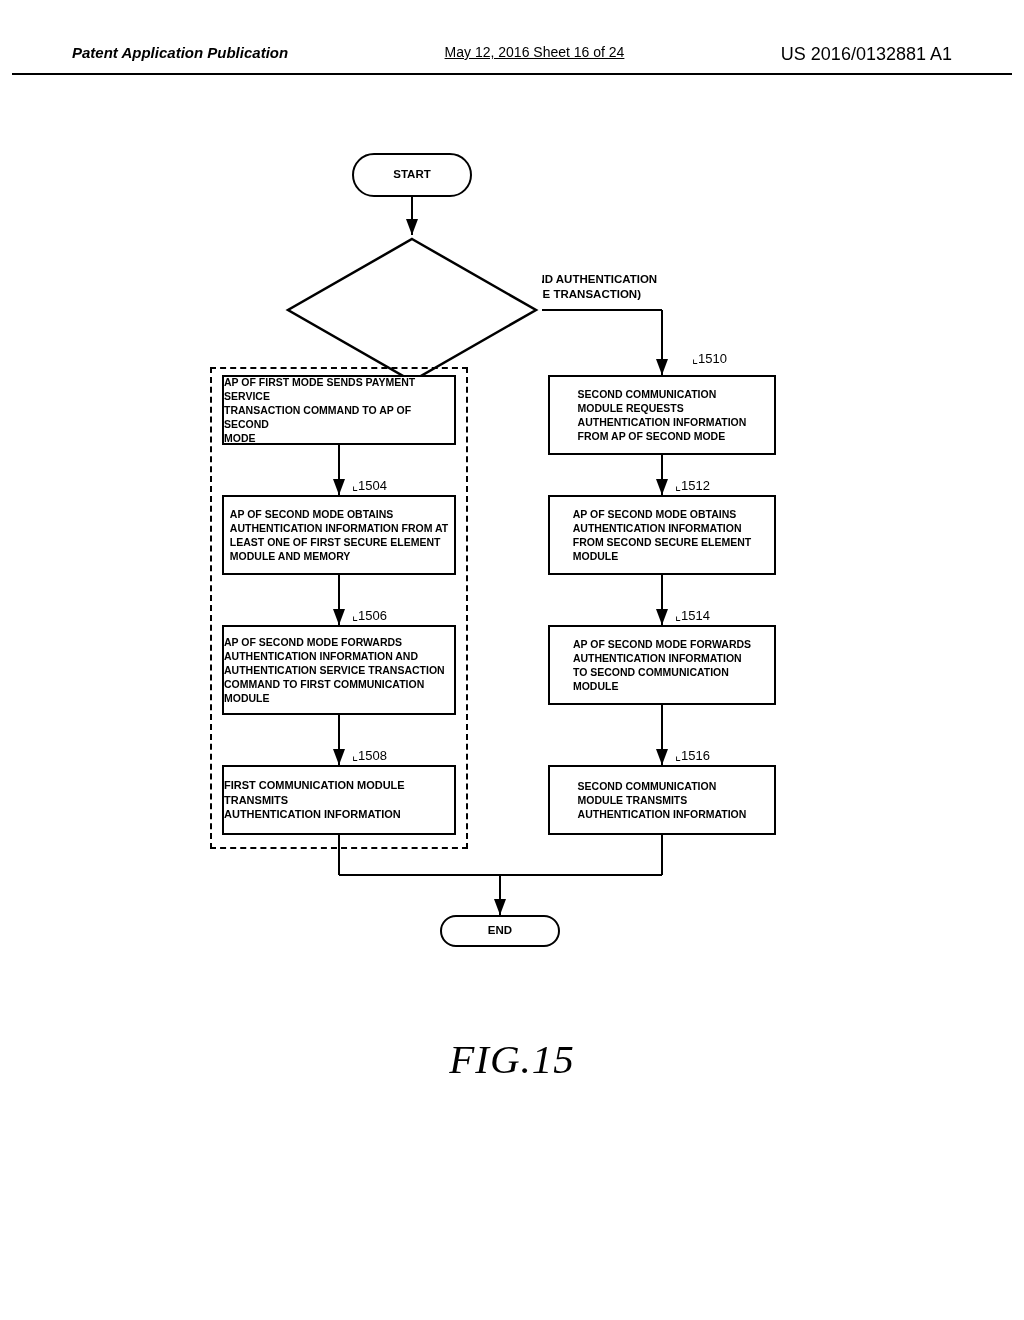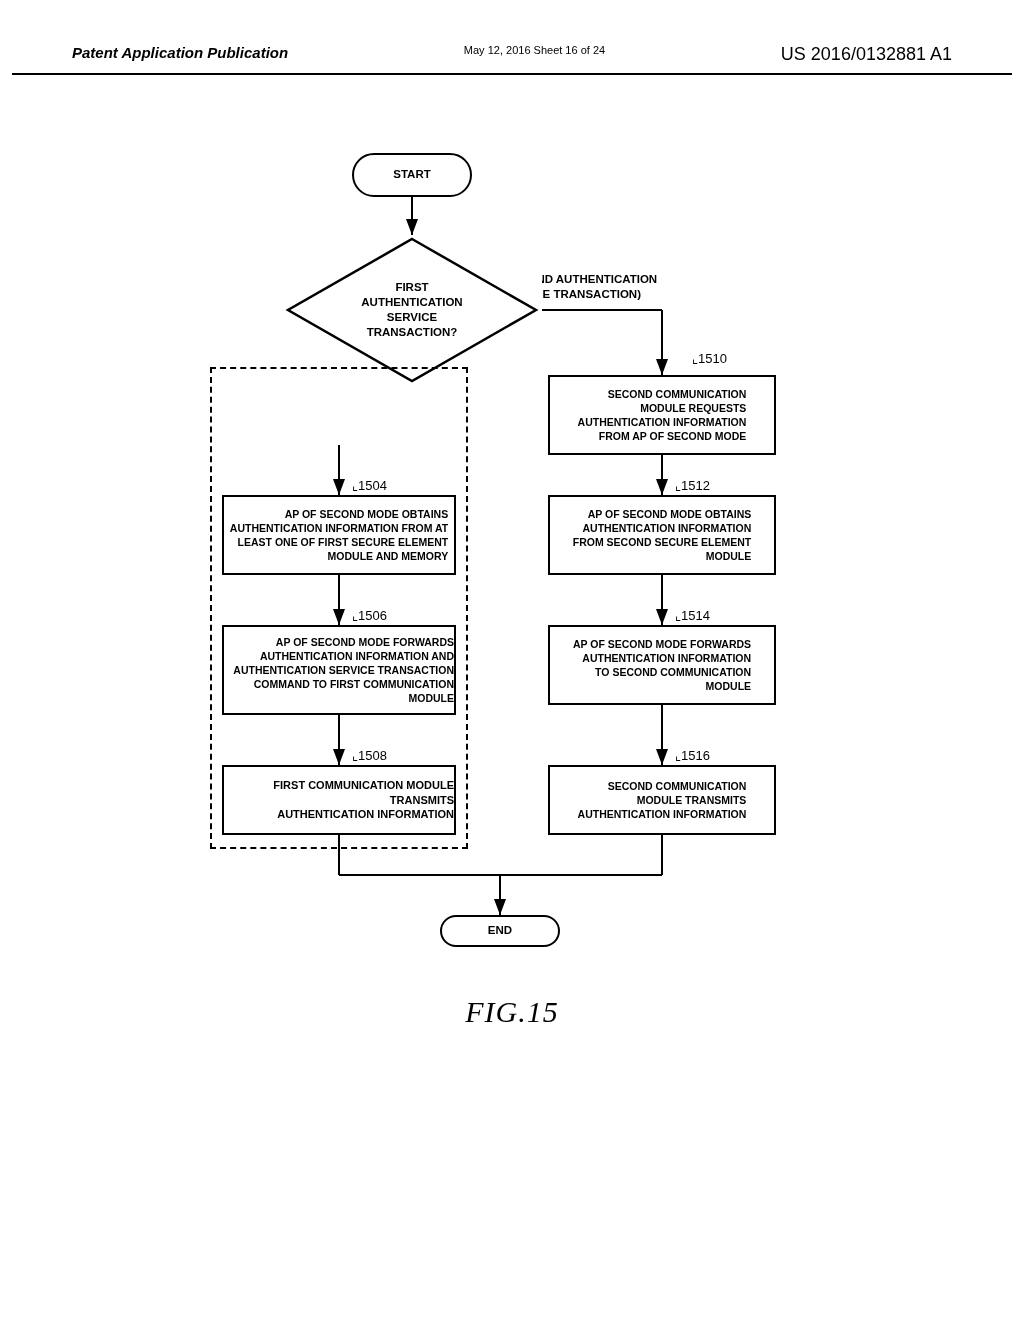--- a/index.html
+++ b/index.html
@@ -24,21 +24,22 @@
       padding: 32px 60px 0 60px;
       border-bottom: 2px solid #000;
       padding-bottom: 8px;
     }
     .header-left {
       font-size: 15px;
       font-weight: bold;
       font-style: italic;
     }
     .header-middle {
-      font-size: 11px;
+      font-size: 14px;
+      text-decoration: underline;
     }
     .header-right {
       font-size: 18px;
     }
     .diagram-area {
       display: flex;
       flex-direction: column;
       align-items: center;
       padding-top: 60px;
     }
@@ -46,21 +47,21 @@
     .flowchart {
       position: relative;
       width: 760px;
       height: 860px;
     }
     
     .fc-box {
       position: absolute;
       background: #fff;
       border: 2px solid #000;
-      text-align: right;
+      text-align: left;
       font-size: 11.5px;
       font-weight: bold;
       display: flex;
       align-items: center;
       justify-content: center;
       line-height: 1.35;
     }
     .fc-rounded {
       border-radius: 24px;
     }
@@ -92,22 +93,23 @@
       width: 100%;
       height: 100%;
       pointer-events: none;
     }
     
     .dashed-border {
       position: absolute;
       border: 2px dashed #000;
     }
     .fig-caption {
-      font-size: 30px;
+      font-size: 41px;
       font-style: italic;
+      margin-top: 40px;
       font-family: 'Times New Roman', Times, serif;
       letter-spacing: 1px;
     }
   </style>
 </head>
 <body>
 
 <div class="page">
 
   <div class="header">
@@ -182,25 +184,27 @@
       </svg>
 
       <div class="fc-box fc-rounded" style="left:220px; top:18px; width:120px; height:44px;">
         <span>START</span>
       </div>
 
       <div class="fc-diamond" style="left:150px; top:100px; width:260px; height:150px;">
         <svg width="260" height="150" xmlns="http://www.w3.org/2000/svg">
           <polygon points="130,4 254,75 130,146 6,75" fill="#fff" stroke="#000" stroke-width="2.5"></polygon>
         </svg>
-        <div class="fc-diamond-text" style="width:140px;">FIRST
-AUTHENTICATION SERVICE
-TRANSACTION?</div>
-      </div>
-
+      </div>
+
+      <div class="fc-box" style="left:90px; top:240px; width:234px; height:70px; font-size:10.5px;">
+        <span style="white-space:pre-line;">AP OF FIRST MODE SENDS PAYMENT SERVICE
+TRANSACTION COMMAND TO AP OF SECOND
+MODE</span>
+      </div>
 
       <div class="fc-box" style="left:90px; top:360px; width:234px; height:80px; font-size:10.5px;">
         <span style="white-space:pre-line;">AP OF SECOND MODE OBTAINS
 AUTHENTICATION INFORMATION FROM AT
 LEAST ONE OF FIRST SECURE ELEMENT
 MODULE AND MEMORY</span>
       </div>
 
       <div class="fc-box" style="left:90px; top:490px; width:234px; height:90px; font-size:10.5px;">
         <span style="white-space:pre-line;">AP OF SECOND MODE FORWARDS

